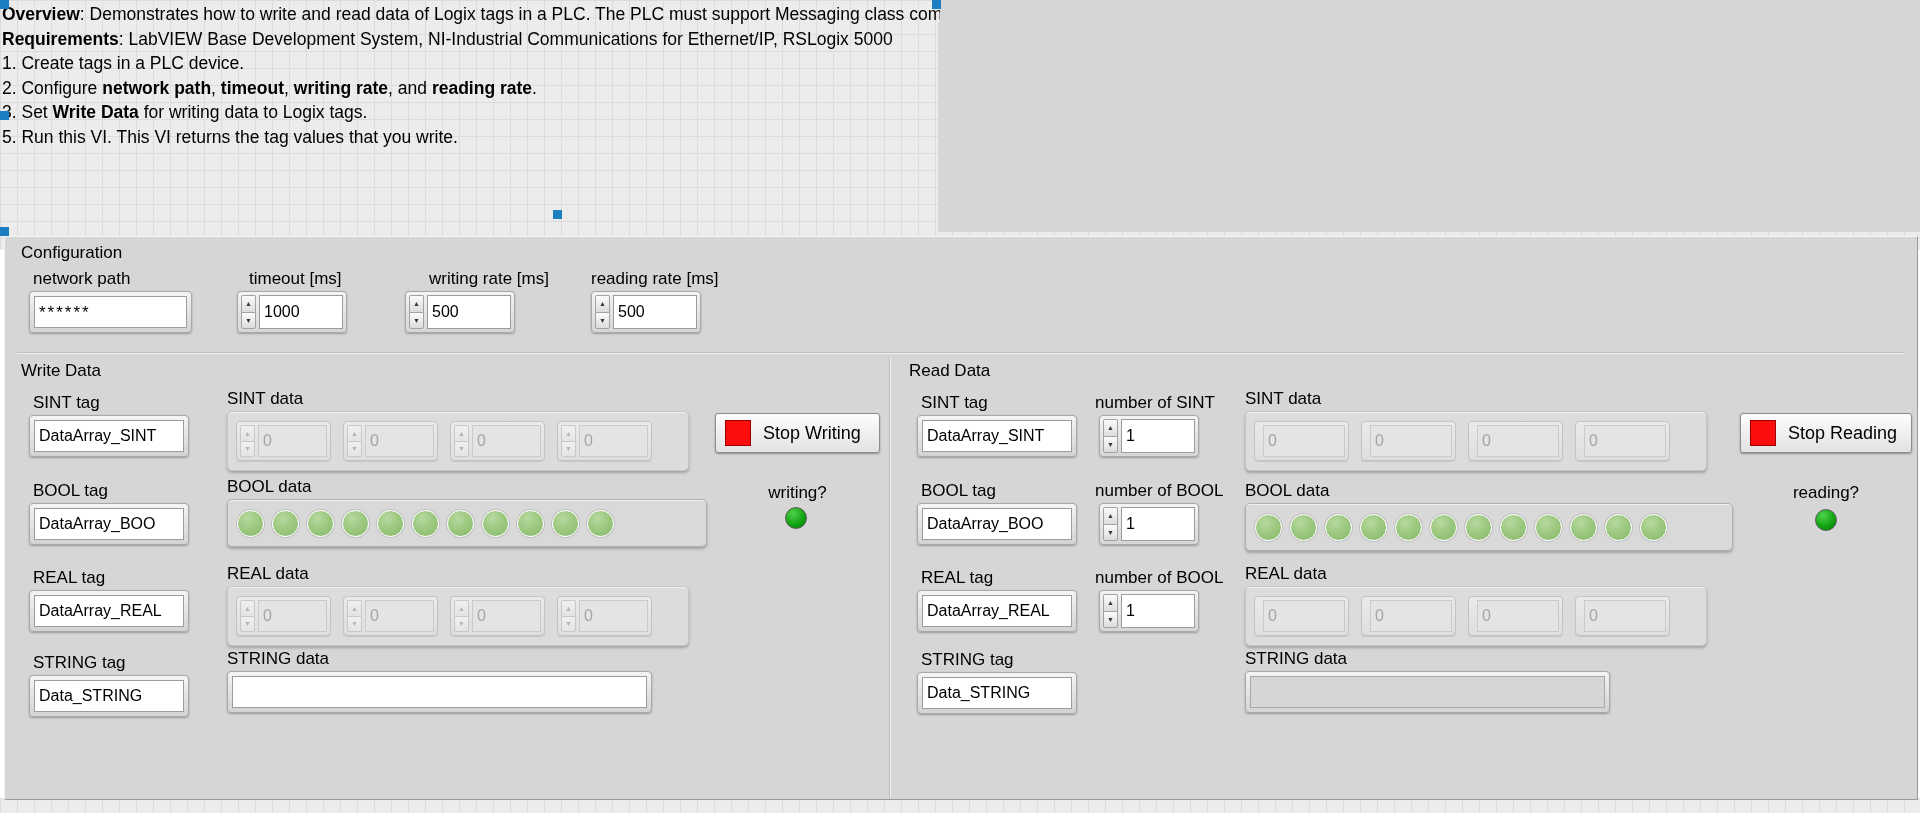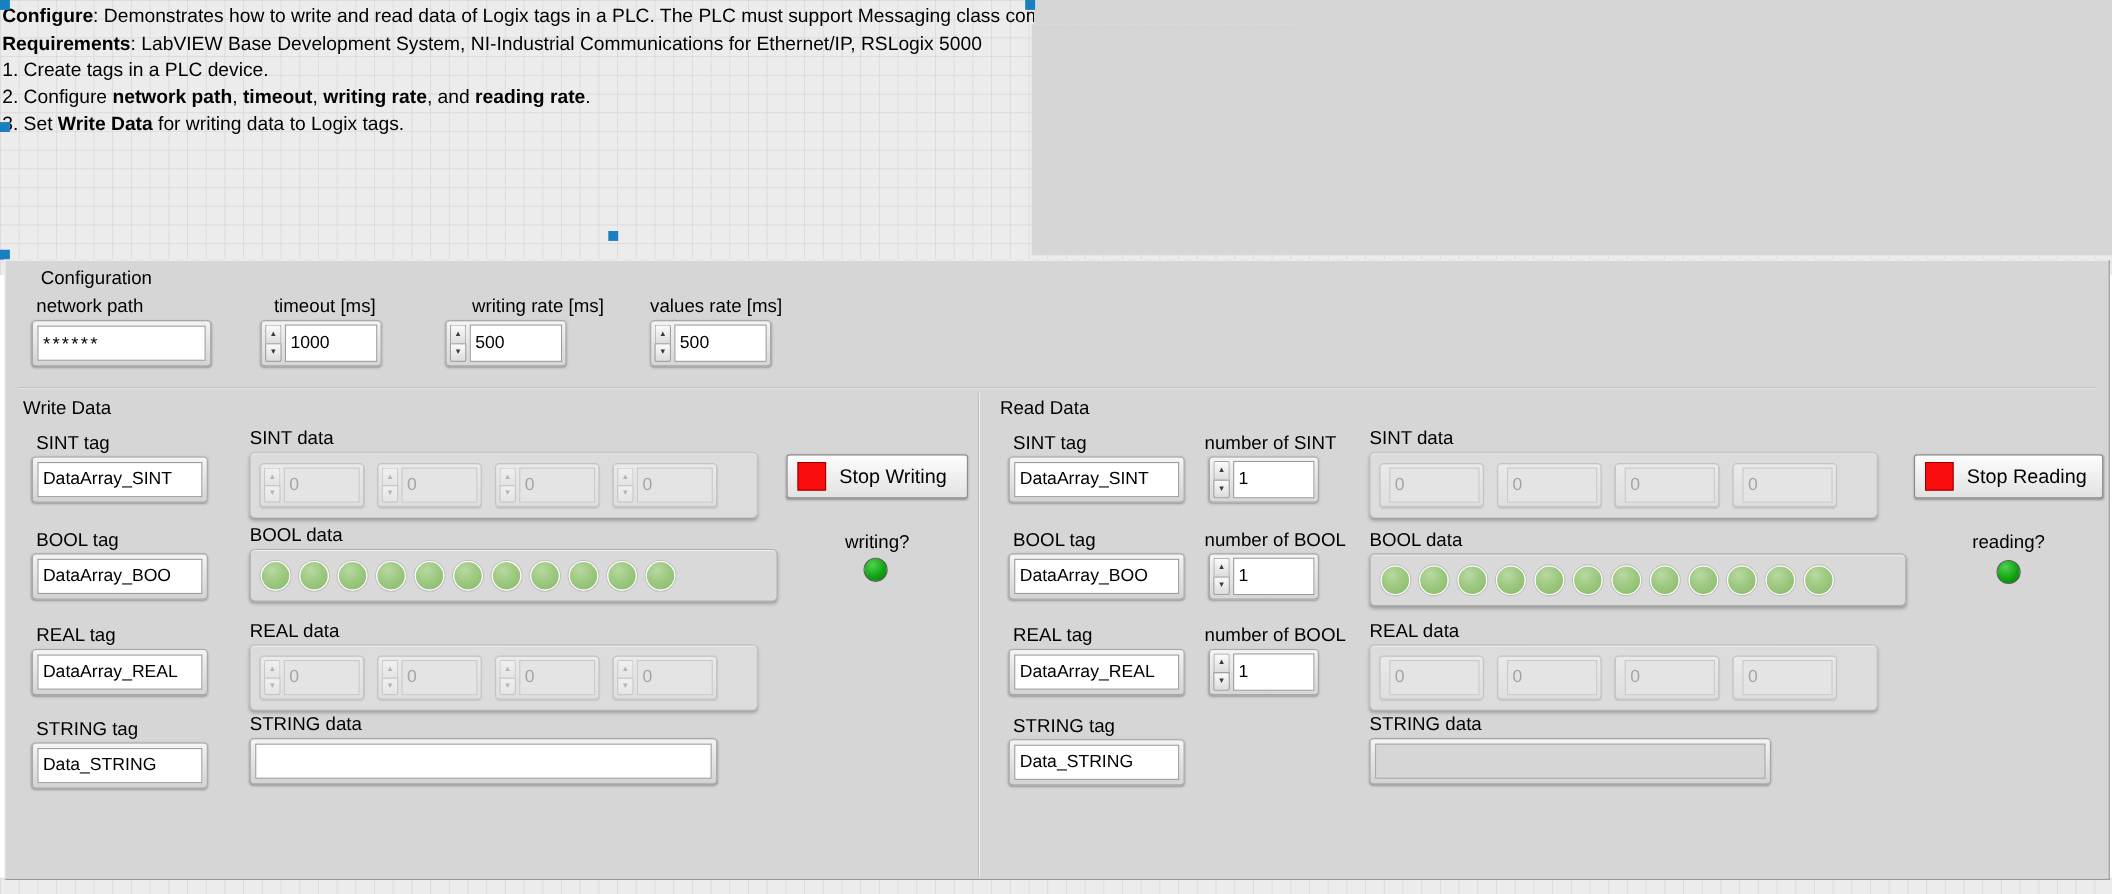--- a/index.html
+++ b/index.html
@@ -216,54 +216,57 @@
 </head>
 <body>
 
 <div id="root">
 
   <div class="grid-bg"></div>
   <div class="grid-bot"></div>
 
   <div class="doc">
     <div>
-      <b>Configure</b><span>: Demonstrates how to write and read data of Logix tags in a PLC. The PLC must support Messaging class communications.</span>
+      <b>Overview</b><span>: Demonstrates how to write and read data of Logix tags in a PLC. The PLC must support Messaging class communications.</span>
     </div>
     <div>
       <b>Requirements</b><span>: LabVIEW Base Development System, NI-Industrial Communications for Ethernet/IP, RSLogix 5000</span>
     </div>
     <div>
       <span>1. Create tags in a PLC device.</span>
     </div>
     <div>
       <span>2. Configure </span><b>network path</b><span>, </span><b>timeout</b><span>, </span><b>writing rate</b><span>, and </span><b>reading rate</b><span>.</span>
     </div>
     <div>
       <span>3. Set </span><b>Write Data</b><span> for writing data to Logix tags.</span>
+    </div>
+    <div>
+      <span>5. Run this VI. This VI returns the tag values that you write.</span>
     </div>
   </div>
 
   <div class="occl occl-a"></div>
   <div class="occl occl-b"></div>
   <div class="occl occl-c"></div>
 
   <div class="handle" style="left:0px;   top:0px;"></div>
   <div class="handle" style="left:932px; top:0px;"></div>
   <div class="handle" style="left:0px;   top:111px;"></div>
   <div class="handle" style="left:553px; top:210px;"></div>
   <div class="handle" style="left:0px;   top:227px;"></div>
 
   <div class="panel">
 
-    <div class="sect-title" style="left:16px; top:6px;margin-left:16px;">Configuration</div>
+    <div class="sect-title" style="left:16px; top:6px;">Configuration</div>
 
     <div class="lbl" style="left:28px; top:32px;">network path</div>
     <div class="lbl" style="left:244px; top:32px;">timeout [ms]</div>
     <div class="lbl" style="left:424px; top:32px;">writing rate [ms]</div>
-    <div class="lbl" style="left:586px; top:32px;">values rate [ms]</div>
+    <div class="lbl" style="left:586px; top:32px;">reading rate [ms]</div>
 
     <div class="str-ctl pw" style="left:24px; top:54px; width:163px; height:42px;">
       <div class="field">******</div>
     </div>
 
     <div class="num-ctl" style="left:232px; top:54px; width:110px; height:42px;">
       <div class="spin">
         <div>▲</div>
         <div>▼</div>
       </div>

